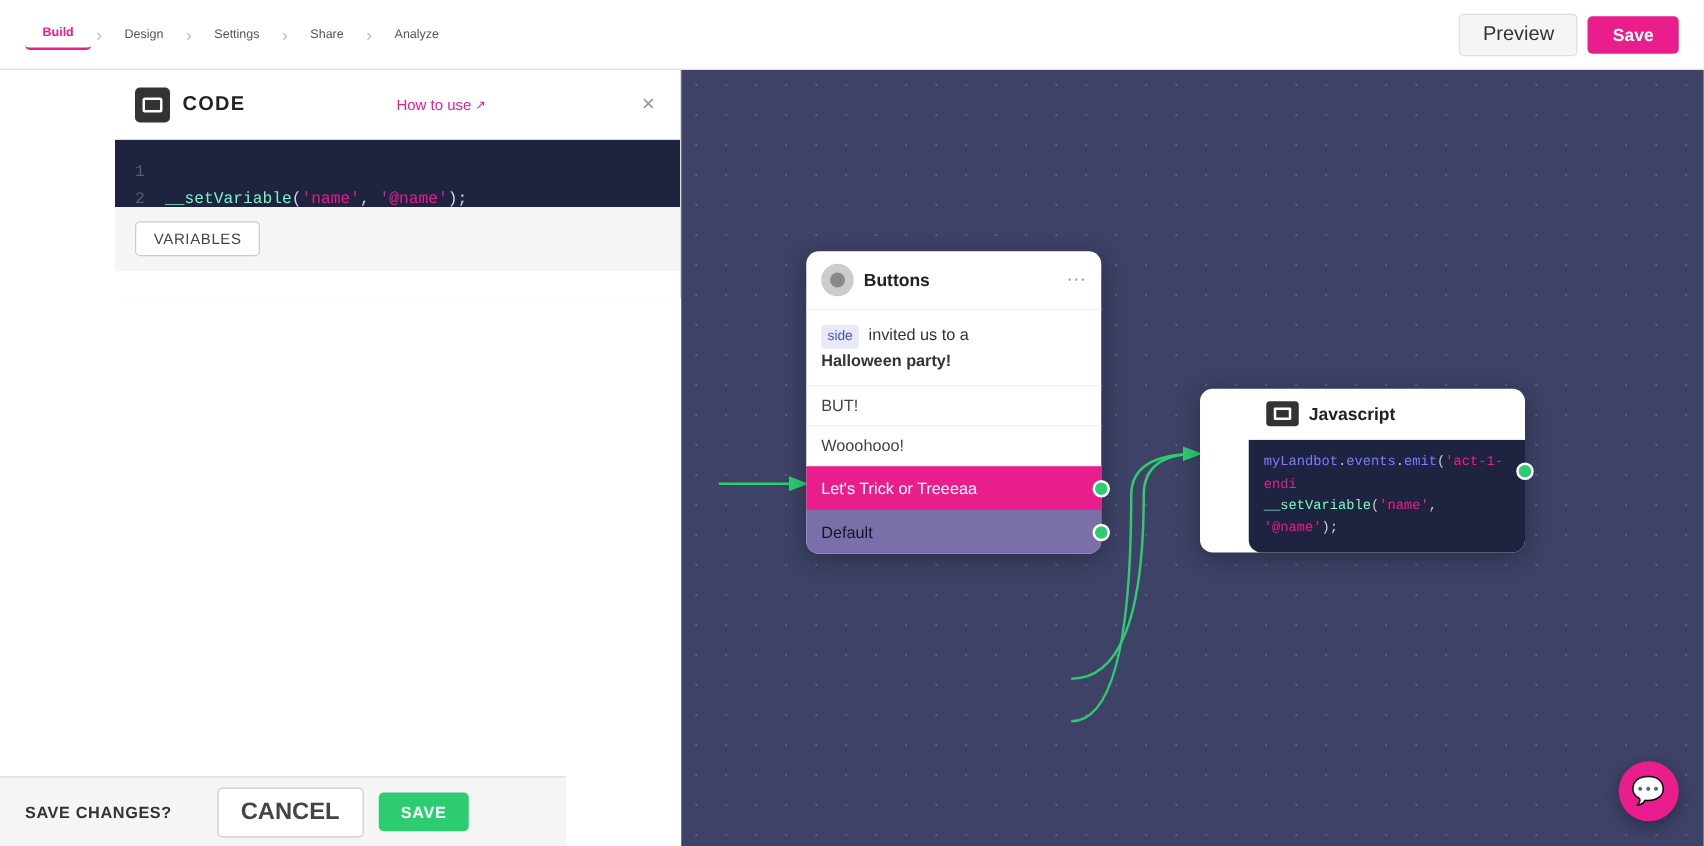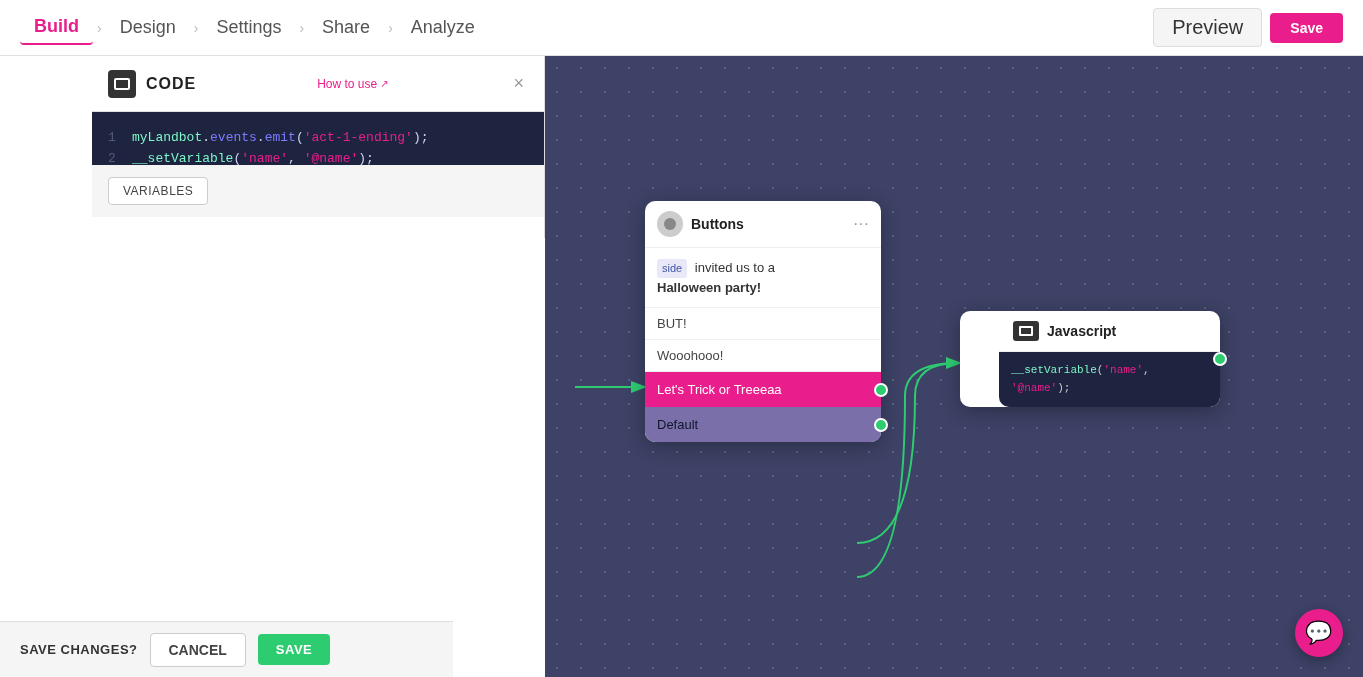--- a/index.html
+++ b/index.html
@@ -18,21 +18,21 @@
       z-index: 10;
     }
     .nav-tabs {
       display: flex;
       align-items: center;
       gap: 4px;
       flex: 1;
     }
     .nav-tab {
       padding: 6px 14px;
-      font-size: 18px;
+      font-size: 10px;
       color: #555;
       cursor: pointer;
       border-radius: 4px;
       background: none;
       border: none;
     }
     .nav-tab.active {
       color: #e91e8c;
       font-weight: 600;
       border-bottom: 2px solid #e91e8c;
@@ -44,21 +44,21 @@
     .nav-actions {
       display: flex;
       gap: 8px;
       align-items: center;
     }
     .btn-preview {
       padding: 7px 18px;
       border: 1px solid #ddd;
       background: #f5f5f5;
       border-radius: 4px;
-      font-size: 20px;
+      font-size: 16px;
       cursor: pointer;
       color: #333;
     }
     .btn-save-nav {
       padding: 7px 20px;
       background: #e91e8c;
       color: #fff;
       border: none;
       border-radius: 4px;
       font-size: 14px;
@@ -206,24 +206,25 @@
       font-size: 13px;
       font-weight: 700;
       color: #333;
       letter-spacing: 0.5px;
     }
     .btn-cancel {
       padding: 8px 18px;
       border: 1px solid #ccc;
       background: #fff;
       border-radius: 4px;
-      font-size: 14px;
+      font-size: 19px;
       font-weight: 600;
       color: #444;
       cursor: pointer;
+      margin-left: 24px;
     }
     .btn-save-bottom {
       padding: 8px 18px;
       background: #2ecc71;
       color: #fff;
       border: none;
       border-radius: 4px;
       font-size: 13px;
       font-weight: 700;
       cursor: pointer;
@@ -468,23 +469,20 @@
         <a class="how-to-use">
           <span>How to use</span>
           <span class="external-icon">↗</span>
         </a>
         <button class="close-btn">×</button>
       </div>
 
       <div class="code-editor">
         <div class="code-line">
           <span class="line-num">1</span>
-          <span>
-            <span class="code-var">myLandbot</span><span class="code-paren">.</span><span class="code-method">events</span><span class="code-paren">.</span><span class="code-method">emit</span><span class="code-paren">(</span><span class="code-string">'act-1-ending'</span><span class="code-paren">);</span>
-          </span>
         </div>
         <div class="code-line">
           <span class="line-num">2</span>
           <span>
             <span class="code-var">__setVariable</span><span class="code-paren">(</span><span class="code-string">'name'</span><span class="code-paren">, </span><span class="code-string">'@name'</span><span class="code-paren">);</span>
           </span>
         </div>
       </div>
 
       <div class="variables-area">
@@ -550,20 +548,23 @@
     <div class="node-card node-js" style="position:absolute; top:255px; left:415px; width:260px;padding-left:39px;">
       <div class="node-js-header">
         <div class="js-icon">
           <div class="js-icon-inner"></div>
         </div>
         <span class="node-title">Javascript</span>
         <div class="js-connector"></div>
       </div>
       <div class="node-js-body">
         <div>
+          <span style="color:#7c7cff">myLandbot</span><span style="color:#ccc">.</span><span style="color:#7c7cff">events</span><span style="color:#ccc">.</span><span style="color:#7c7cff">emit</span><span style="color:#ccc">(</span><span style="color:#e91e8c">'act-1-endi</span>
+        </div>
+        <div>
           <span style="color:#7ef7c8">__setVariable</span><span style="color:#ccc">(</span><span style="color:#e91e8c">'name'</span><span style="color:#ccc">, </span><span style="color:#e91e8c">'@name'</span><span style="color:#ccc">);</span>
         </div>
       </div>
     </div>
 
     <div class="chat-bubble">
       <span class="chat-bubble-icon">💬</span>
     </div>
 
   </div>

